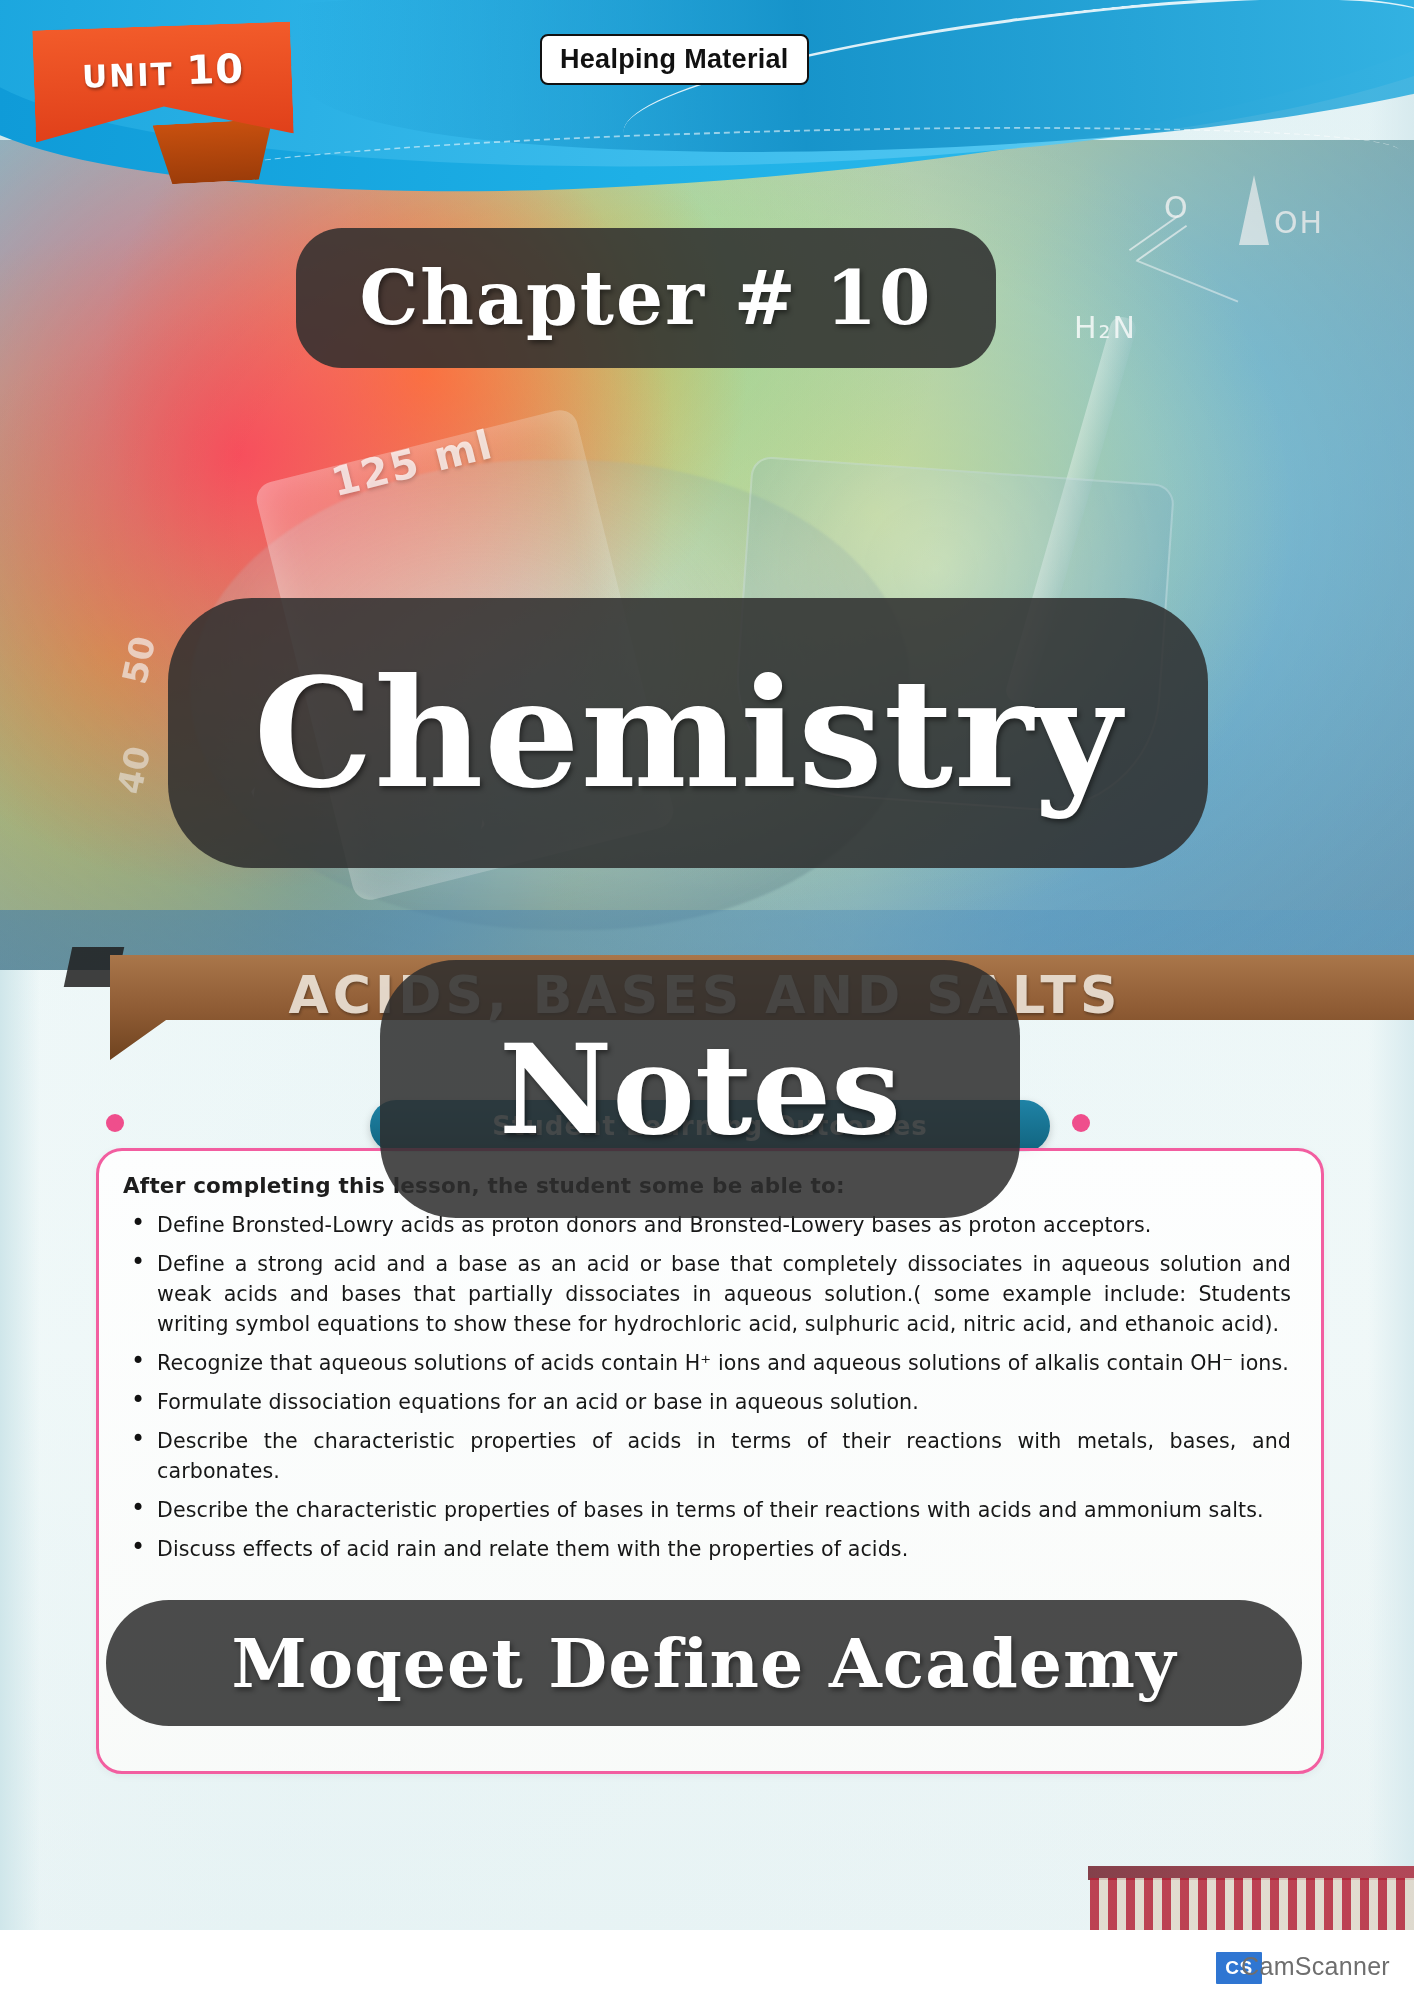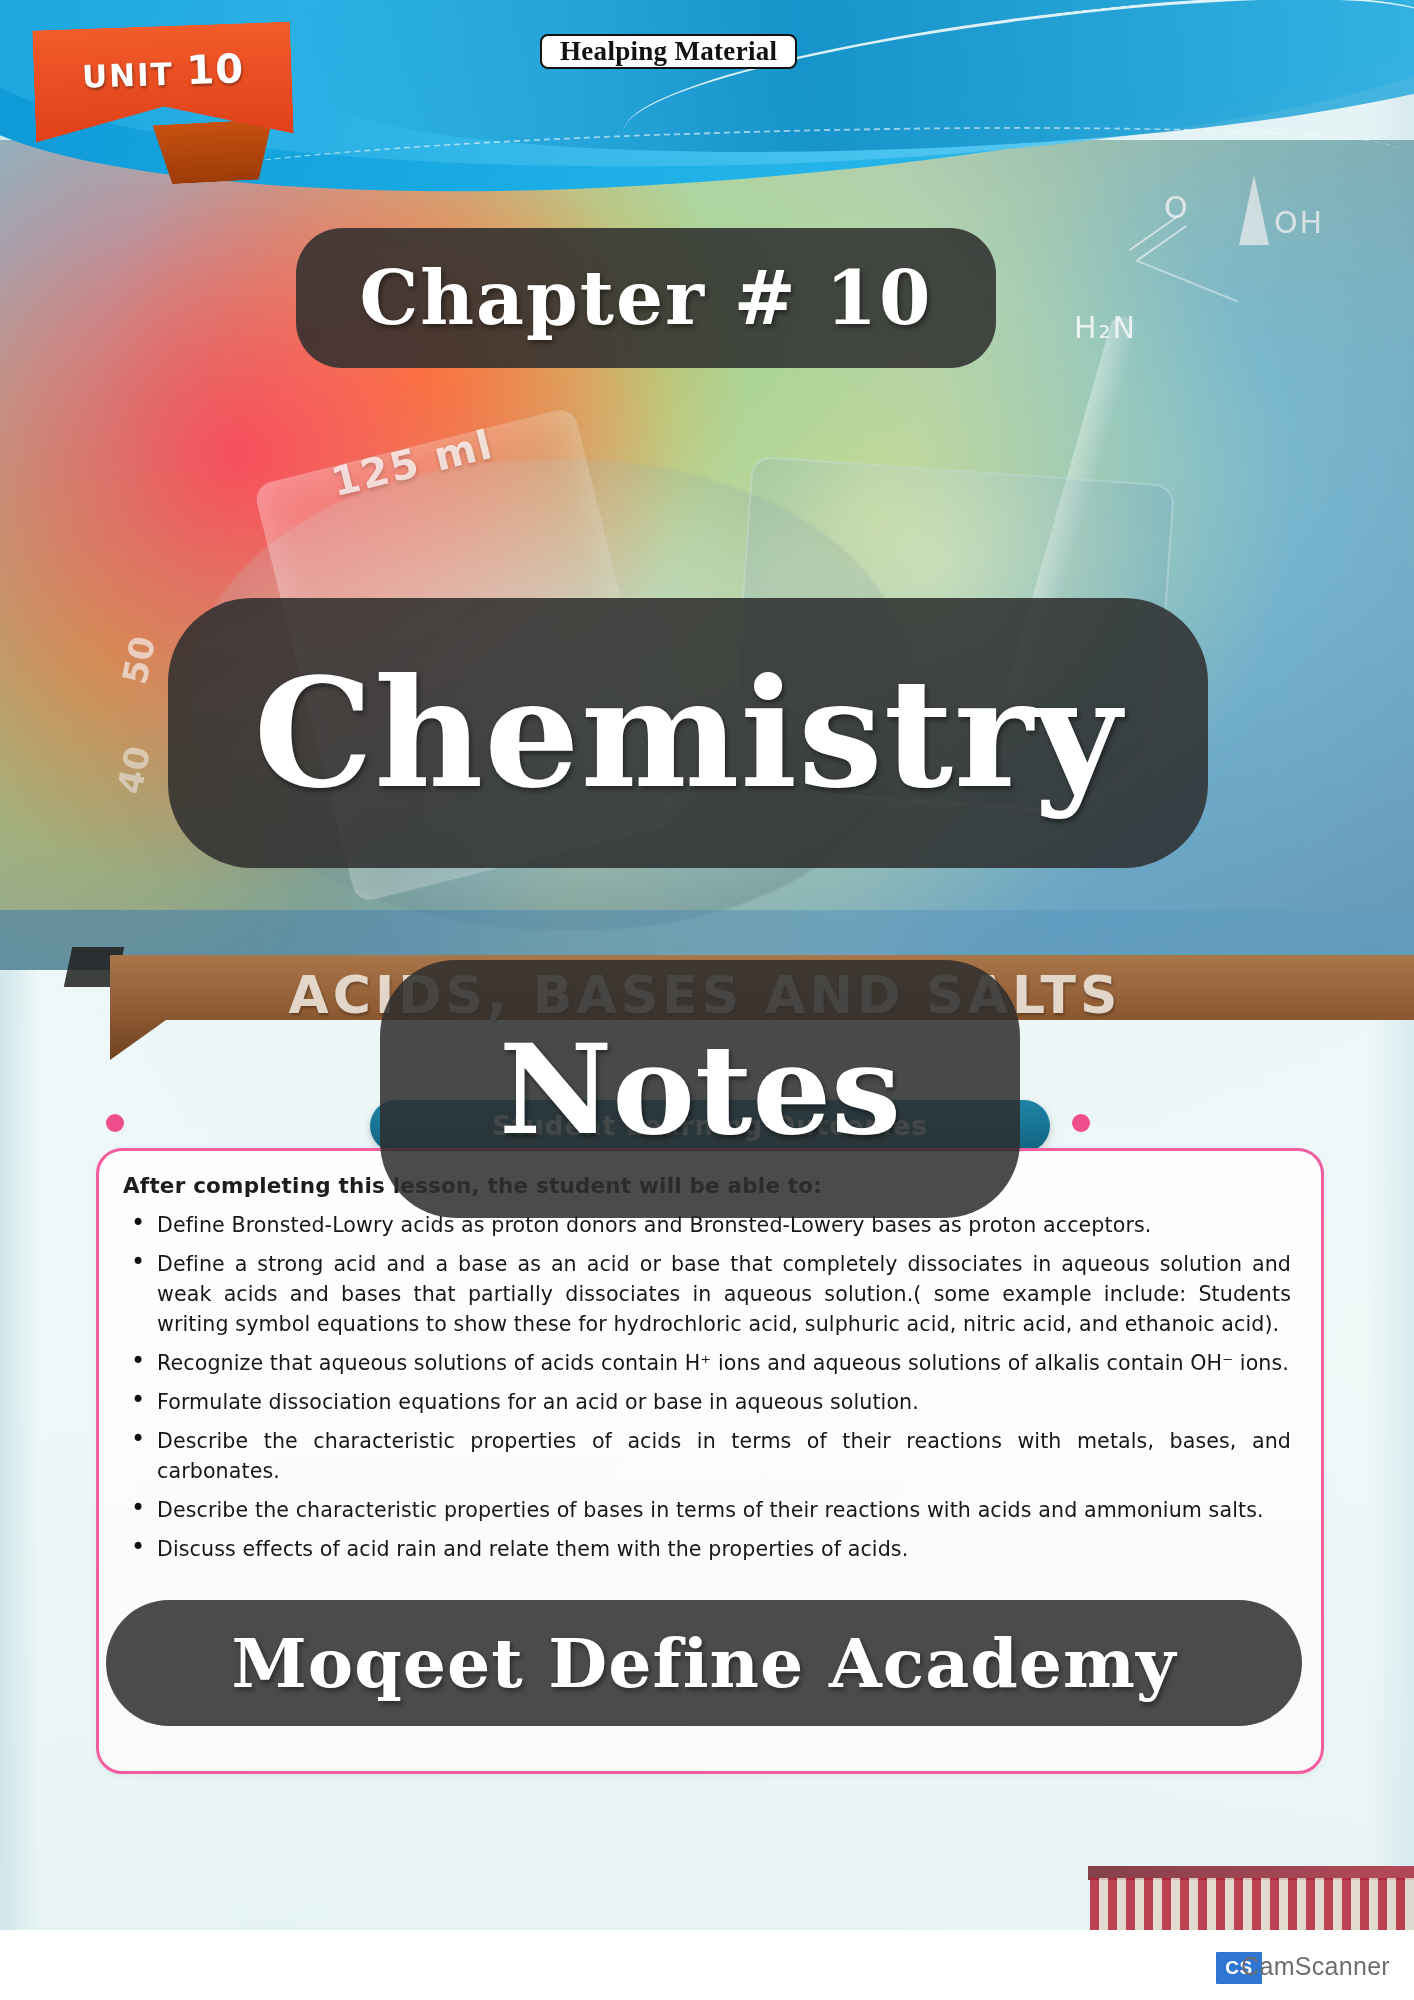--- a/index.html
+++ b/index.html
@@ -419,25 +419,25 @@
     width: 1196px; height: 126px;
     font-size: 68px;
     letter-spacing: 1px;
     border-radius: 64px;
   }
 
   
   .helping-tag {
     position: absolute;
     left: 540px; top: 34px;
-    padding: 0 18px;
+    padding: 8px 18px;
     background: #ffffff;
     border: 2px solid #111;
     border-radius: 8px;
-    font-family: Liberation Serif, serif;
+    font-family: Liberation Sans, sans-serif;
     font-weight: bold;
     font-size: 27px;
     color: #111;
     letter-spacing: .3px;
   }
 
   
   .bottom-strip {
     position: absolute;
     left: 1090px; top: 1878px;
@@ -539,21 +539,21 @@
     <div class="shape"></div>
     <div class="text">ACIDS, BASES AND SALTS</div>
   </div>
 
   <div class="dot-left"></div>
   <div class="dot-right"></div>
   <div class="slo-pill">Student Learning Outcomes</div>
 
   <div class="slo-box">
     <div class="slo-inner">
-      <div class="slo-intro">After completing this lesson, the student will be able to:</div>
+      <div class="slo-intro">After completing this lesson, the student some be able to:</div>
       <ul class="slo-list">
         <li>Define Bronsted-Lowry acids as proton donors and Bronsted-Lowery bases as proton acceptors.</li>
         <li>Define a strong acid and a base as an acid or base that completely dissociates in aqueous solution and weak acids and bases that partially dissociates in aqueous solution.( some example include: Students writing symbol equations to show these for hydrochloric acid, sulphuric acid, nitric acid, and ethanoic acid).</li>
         <li>Recognize that aqueous solutions of acids contain H⁺ ions and aqueous solutions of alkalis contain OH⁻ ions.</li>
         <li>Formulate dissociation equations for an acid or base in aqueous solution.</li>
         <li>Describe the characteristic properties of acids in terms of their reactions with metals, bases, and carbonates.</li>
         <li>Describe the characteristic properties of bases in terms of their reactions with acids and ammonium salts.</li>
         <li>Discuss effects of acid rain and relate them with the properties of acids.</li>
       </ul>
     </div>

